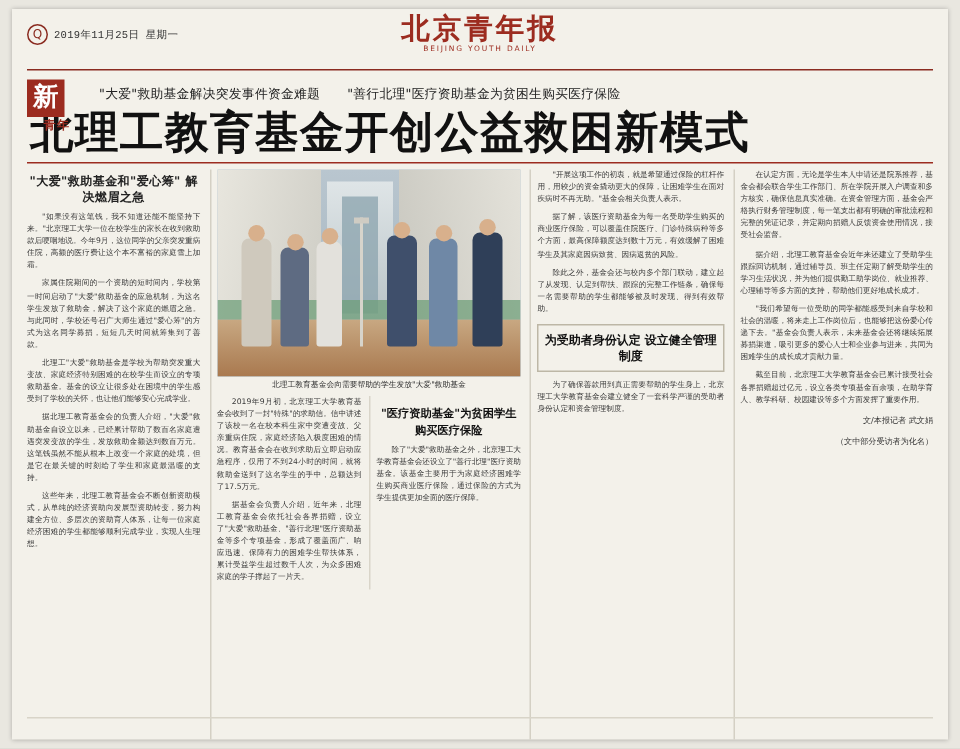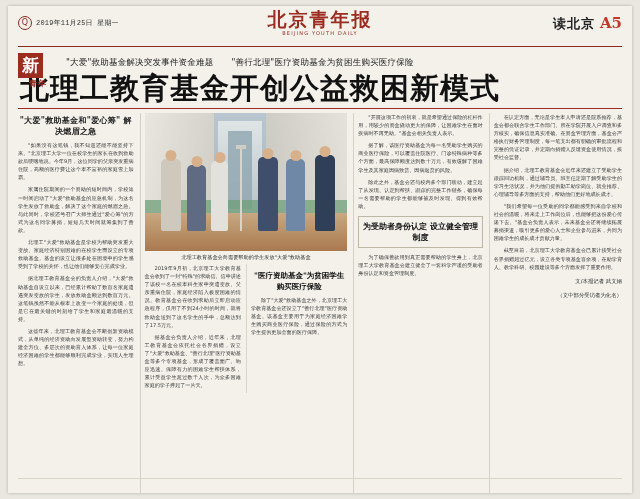--- a/index.html
+++ b/index.html
@@ -346,24 +346,20 @@
   <div class="paper">
 
     <div class="masthead">
       <div class="mast-left">
         <span class="mast-circle">Q</span>
         <span class="mast-date">2019年11月25日 星期一</span>
       </div>
       <div class="mast-center">
         <div class="mast-title">北京青年报</div>
         <div class="mast-sub">BEIJING YOUTH DAILY</div>
-      </div>
-      <div class="mast-right">
-        <span class="mast-section">读北京</span>
-        <span class="mast-page">A5</span>
       </div>
     </div>
 
     <div class="headblock">
       <div class="logo-badge">
         <div class="logo-xin">新</div>
         <div class="logo-qn">青年</div>
       </div>
       <div class="shoulder">
         <span>"大爱"救助基金解决突发事件资金难题</span>

